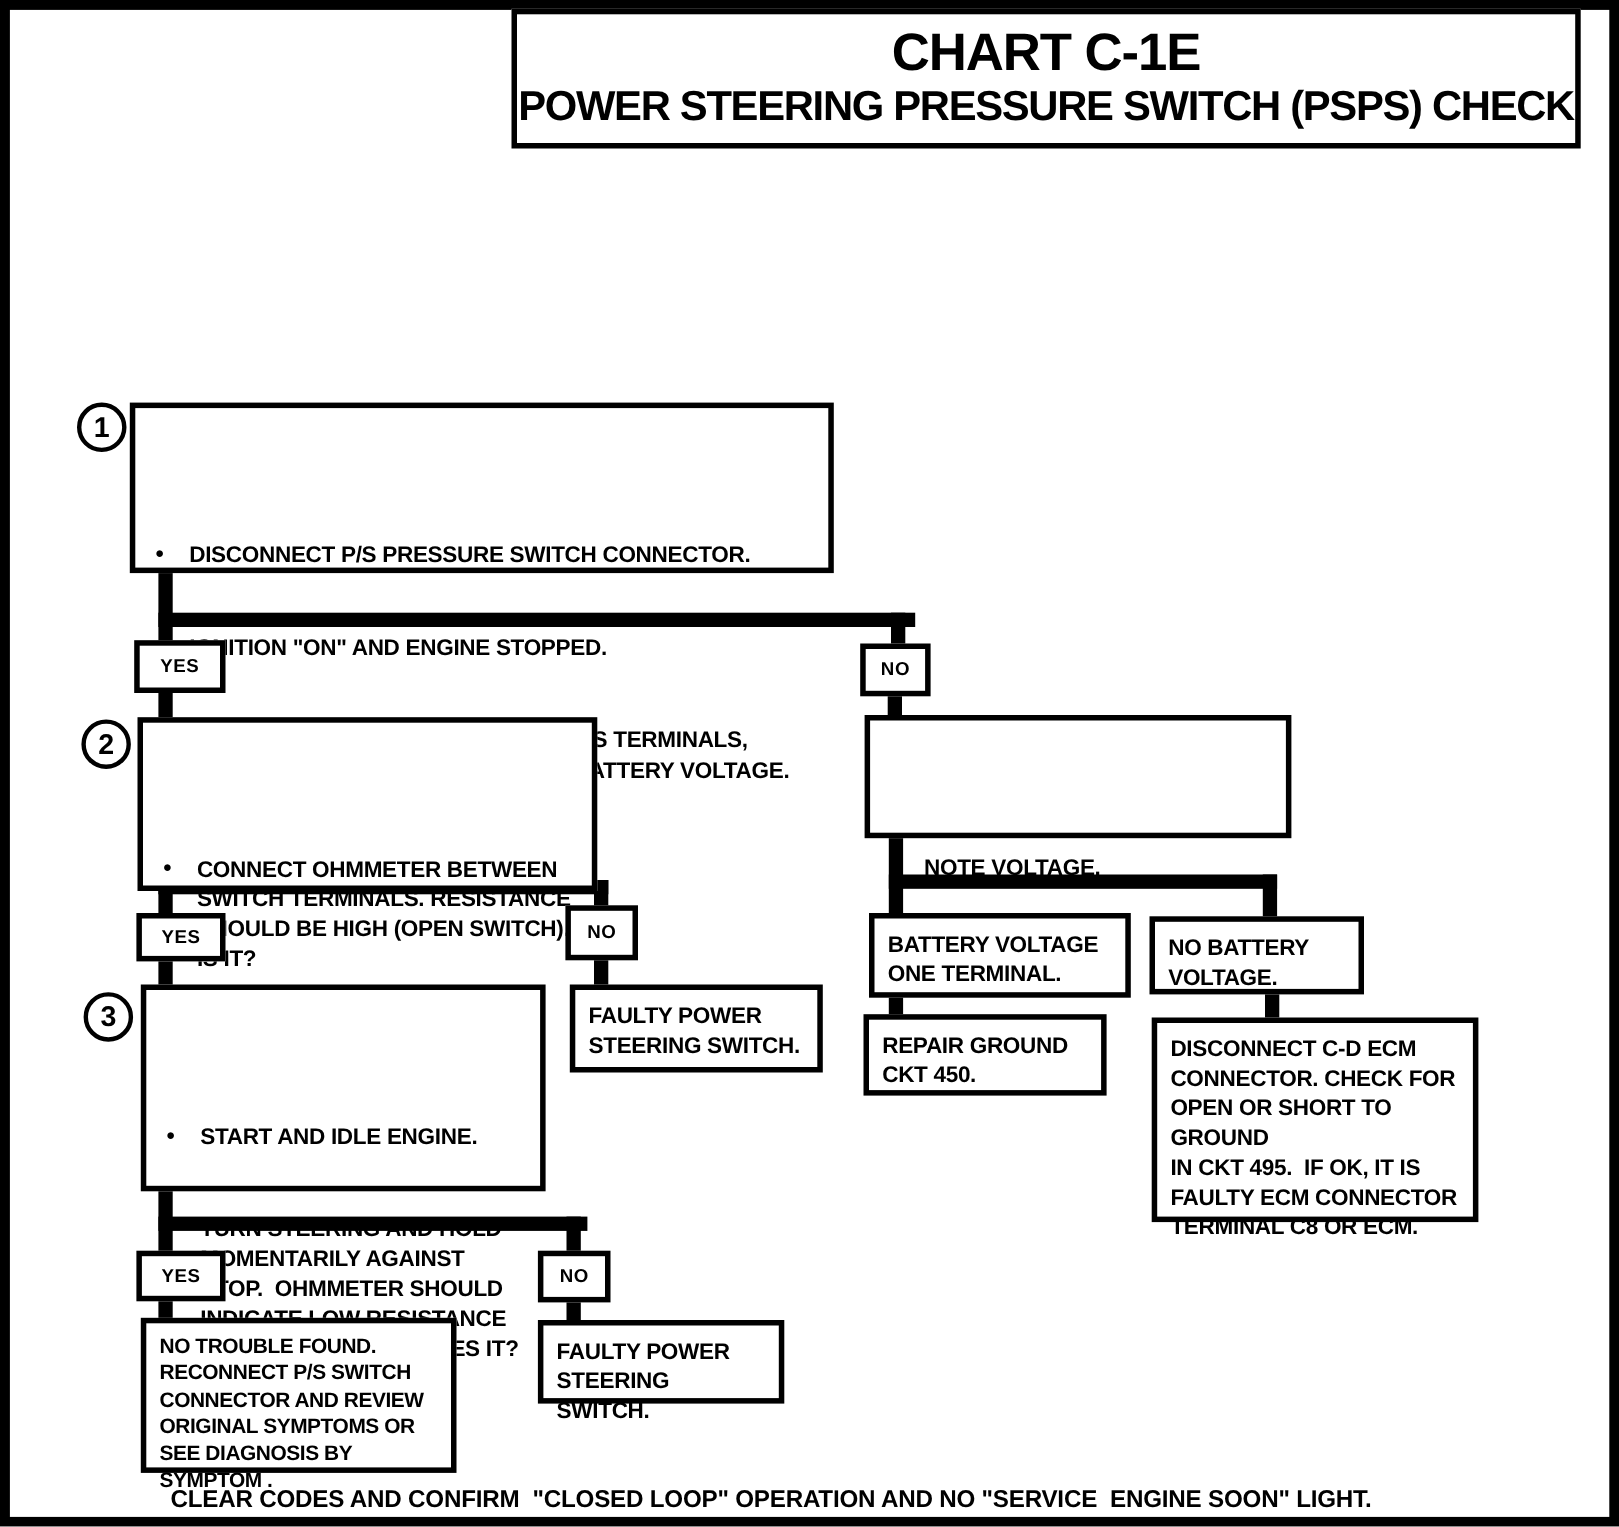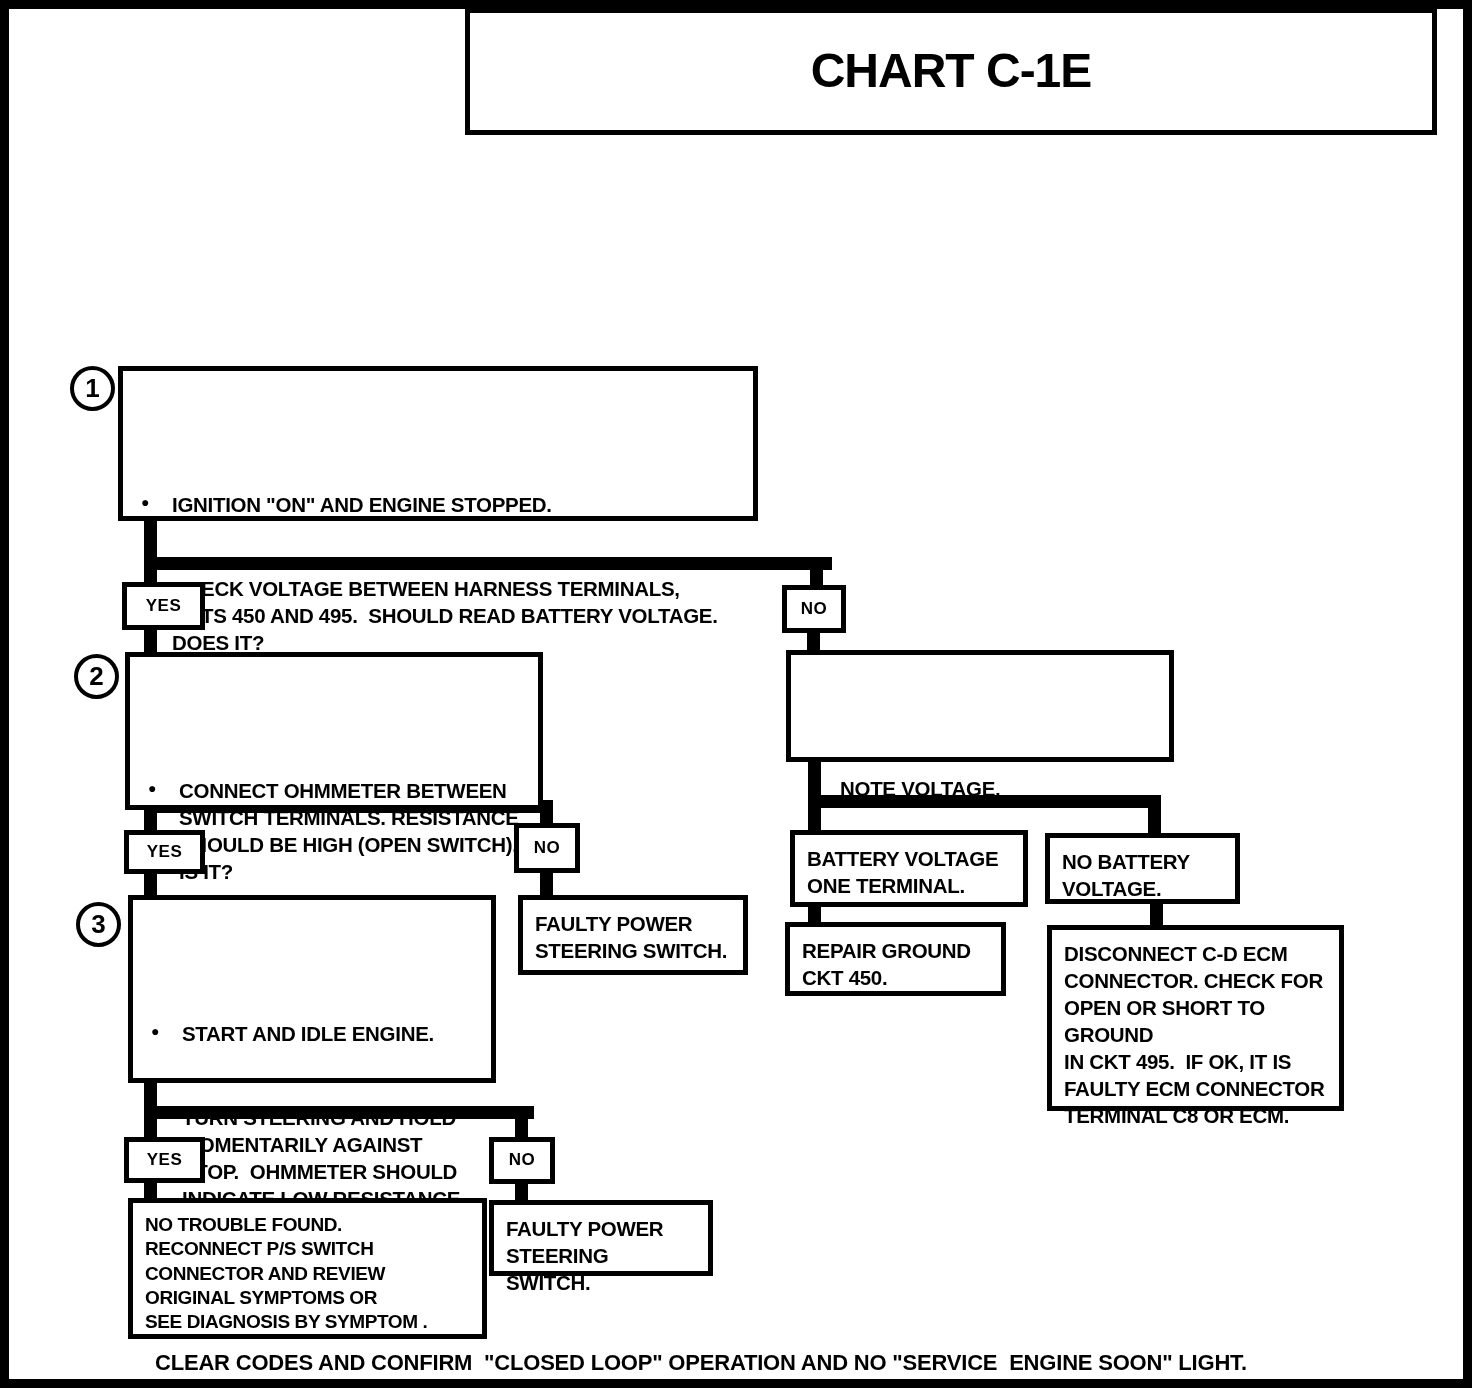--- a/index.html
+++ b/index.html
@@ -43,20 +43,21 @@
   .z1{z-index:1}.z2{z-index:2}
 </style>
 </head>
 <body>
 
 <div class="page">
   <div class="page-border z1"></div>
 
   <div class="title-box">
     <div class="title-line1">CHART C-1E</div>
+    <div class="title-line2">POWER STEERING PRESSURE SWITCH (PSPS) CHECK</div>
   </div>
 
   <div class="conn" style="left:144px;top:519px;width:13px;height:66px;"></div>
   <div class="conn" style="left:144px;top:557px;width:688px;height:13px;"></div>
   <div class="conn" style="left:810px;top:557px;width:13px;height:31px;"></div>
   <div class="conn" style="left:144px;top:628px;width:13px;height:26px;"></div>
   <div class="conn" style="left:807px;top:631px;width:13px;height:22px;"></div>
   <div class="conn" style="left:144px;top:780px;width:13px;height:52px;"></div>
   <div class="conn" style="left:144px;top:800px;width:409px;height:13px;"></div>
   <div class="conn" style="left:540px;top:800px;width:13px;height:25px;"></div>
@@ -69,20 +70,21 @@
   <div class="conn" style="left:1150px;top:902px;width:13px;height:25px;"></div>
   <div class="conn" style="left:144px;top:1081px;width:13px;height:58px;"></div>
   <div class="conn" style="left:144px;top:1106px;width:390px;height:13px;"></div>
   <div class="conn" style="left:515px;top:1106px;width:13px;height:33px;"></div>
   <div class="conn" style="left:144px;top:1181px;width:13px;height:19px;"></div>
   <div class="conn" style="left:515px;top:1182px;width:13px;height:20px;"></div>
 
   <div class="num-circle" style="left:70px;top:366px;">1</div>
   <div class="box step-box z2" style="left:118px;top:366px;width:640px;height:155px;">
     <ul class="bullets">
+      <li>DISCONNECT P/S PRESSURE SWITCH CONNECTOR.</li>
       <li>IGNITION "ON" AND ENGINE STOPPED.</li>
       <li>CHECK VOLTAGE BETWEEN HARNESS TERMINALS,
 CKTS 450 AND 495.  SHOULD READ BATTERY VOLTAGE.
 DOES IT?</li>
     </ul>
   </div>
 
   <div class="box label-box z2" style="left:122px;top:582px;width:83px;height:48px;">YES</div>
   <div class="box label-box z2" style="left:782px;top:585px;width:64px;height:48px;">NO</div>
 
@@ -129,21 +131,21 @@
   <div class="box term-box z2" style="left:1047px;top:925px;width:297px;height:186px;">DISCONNECT C-D ECM
 CONNECTOR. CHECK FOR
 OPEN OR SHORT TO GROUND
 IN CKT 495.  IF OK, IT IS
 FAULTY ECM CONNECTOR
 TERMINAL C8 OR ECM.</div>
 
   <div class="box label-box z2" style="left:124px;top:1137px;width:81px;height:46px;">YES</div>
   <div class="box label-box z2" style="left:489px;top:1137px;width:66px;height:47px;">NO</div>
 
-  <div class="box term-box alt-font z2" style="left:128px;top:1198px;width:359px;height:141px;">NO TROUBLE FOUND.
+  <div class="box term-box alt-font z2" style="left:128px;top:1198px;width:287px;height:141px;">NO TROUBLE FOUND.
 RECONNECT P/S SWITCH
 CONNECTOR AND REVIEW
 ORIGINAL SYMPTOMS OR
 SEE DIAGNOSIS BY SYMPTOM .</div>
   <div class="box term-box z2" style="left:489px;top:1200px;width:224px;height:76px;">FAULTY POWER
 STEERING SWITCH.</div>
 
   <div class="footer">CLEAR CODES AND CONFIRM  "CLOSED LOOP" OPERATION AND NO "SERVICE  ENGINE SOON" LIGHT.</div>
 </div>
 

